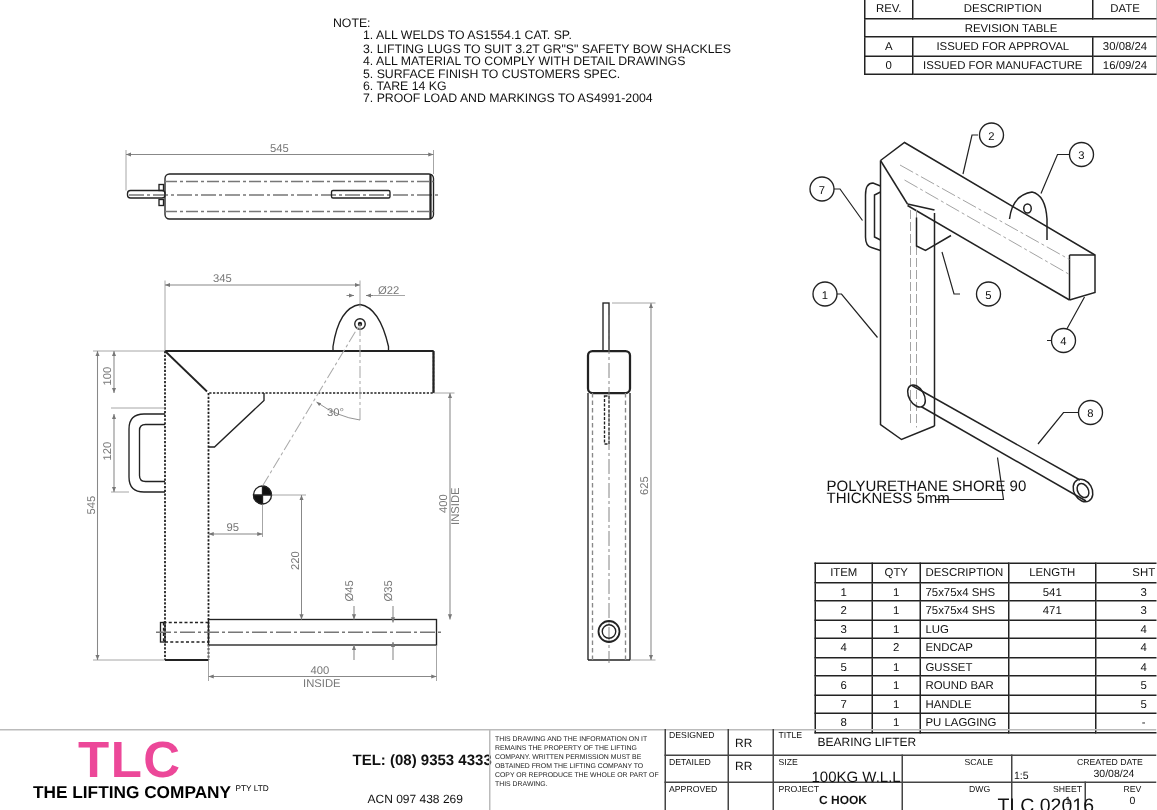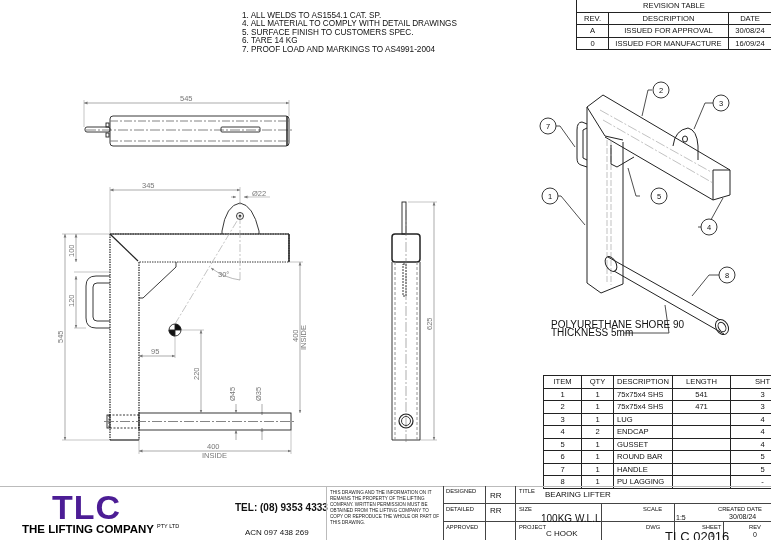--- a/index.html
+++ b/index.html
@@ -9,21 +9,21 @@
   #drawing { position: absolute; left: 0; top: 0; }
   .notes { left: 222px; top: 12px; font-size: 8.2px; line-height: 8.4px; color: #111; }
   .notes .note-item { padding-left: 20px; }
   table { border-collapse: collapse; }
   .rev-table { position: absolute; left: 576px; top: -1px; width: 196px; font-size: 7.6px; }
   .rev-table td, .rev-table th { border: 1px solid #222; text-align: center; height: 12.5px; font-weight: normal; padding: 0; }
   .bom-table { position: absolute; left: 543px; top: 375px; width: 252px; font-size: 7.6px; }
   .bom-table td, .bom-table th { border: 1px solid #222; height: 12.5px; padding: 0 3px; font-weight: normal; }
   .bom-table .c { text-align: center; }
   .title-block { position: absolute; left: 0; top: 486px; width: 771px; height: 54px; border-top: 1px solid #bbb; }
-  .tlc-logo { position: absolute; left: 52px; top: 488px; font-size: 34px; font-weight: bold; letter-spacing: 1px; color: #4c1d95; }
+  .tlc-logo { position: absolute; left: 52px; top: 488px; font-size: 34px; font-weight: bold; letter-spacing: 1px; color: #ec4899; }
   .tlc-name { position: absolute; left: 22px; top: 523px; font-size: 11.5px; font-weight: bold; color: #000; }
   .tlc-pty { font-size: 5.5px; font-weight: normal; vertical-align: 5px; margin-left: 3px; }
   .tel { position: absolute; left: 235px; top: 502px; font-size: 10px; font-weight: bold; }
   .acn { position: absolute; left: 245px; top: 528px; font-size: 8px; }
   .disclaimer { position: absolute; left: 330px; top: 490px; font-size: 4.6px; line-height: 6.1px; width: 112px; color: #222; }
   .tb-grid { position: absolute; left: 443px; top: 486px; width: 328px; height: 54px; font-size: 6.6px; }
   .tb-line { position: absolute; background: #444; }
   .tb-text { position: absolute; white-space: nowrap; text-align: right; }
   .small-lbl { font-size: 5.8px; }
   .val { font-size: 8px; }
@@ -213,37 +213,39 @@
     <text x="727" y="278">8</text>
   </g>
 </svg>
 
 <div class="abs callout-text" style="left:551px; top:321px;">
   <div>POLYURETHANE SHORE 90</div>
   <div>THICKNESS 5mm</div>
 </div>
 
 <div class="abs notes">
+  <div>NOTE:</div>
   <div class="note-item">1. ALL WELDS TO AS1554.1 CAT. SP.</div>
+  <div class="note-item">3. LIFTING LUGS TO SUIT 3.2T GR"S" SAFETY BOW SHACKLES</div>
   <div class="note-item">4. ALL MATERIAL TO COMPLY WITH DETAIL DRAWINGS</div>
   <div class="note-item">5. SURFACE FINISH TO CUSTOMERS SPEC.</div>
   <div class="note-item">6. TARE 14 KG</div>
   <div class="note-item">7. PROOF LOAD AND MARKINGS TO AS4991-2004</div>
 </div>
 
 <table class="rev-table">
   <tbody>
       <tr>
-        <th colspan="3">REVISION TABLE</th>
-      </tr>
-  <tr>
     <th style="width:32px">REV.</th>
     <th style="width:120px">DESCRIPTION</th>
     <th>DATE</th>
   </tr>
+  <tr>
+        <th colspan="3">REVISION TABLE</th>
+      </tr>
   <tr>
     <td>A</td>
     <td>ISSUED FOR APPROVAL</td>
     <td>30/08/24</td>
   </tr>
   <tr>
     <td>0</td>
     <td>ISSUED FOR MANUFACTURE</td>
     <td>16/09/24</td>
   </tr>
@@ -352,21 +354,21 @@
   <div class="tb-text small-lbl" style="left:76px; top:20px;">SIZE</div>
   <div class="tb-text" style="left:98px; top:27px; font-size:10px;">100KG W.L.L</div>
 
   <div class="tb-text small-lbl" style="left:200px; top:20px;">SCALE</div>
   <div class="tb-text" style="left:233px; top:28px; font-size:7px;">1:5</div>
 
   <div class="tb-text small-lbl" style="left:275px; top:20px;">CREATED DATE</div>
   <div class="tb-text" style="left:286px; top:27px; font-size:7px;">30/08/24</div>
 
   <div class="tb-text small-lbl" style="left:76px; top:38px;">PROJECT</div>
-  <div class="tb-text val" style="left:103px; top:43px;">C HOOK</div>
+  <div class="tb-text val" style="left:103px; top:43px;font-weight:bold;">C HOOK</div>
 
   <div class="tb-text small-lbl" style="left:203px; top:38px;">DWG</div>
   <div class="tb-text" style="left:222px; top:43px; font-size:13px;">TLC 02016</div>
 
   <div class="tb-text small-lbl" style="left:259px; top:38px;">SHEET</div>
   <div class="tb-text" style="left:267px; top:45px; font-size:7px;">1</div>
 
   <div class="tb-text small-lbl" style="left:285px; top:38px; left:306px;">REV</div>
   <div class="tb-text" style="left:310px; top:45px; font-size:7px;">0</div>
 </div>

